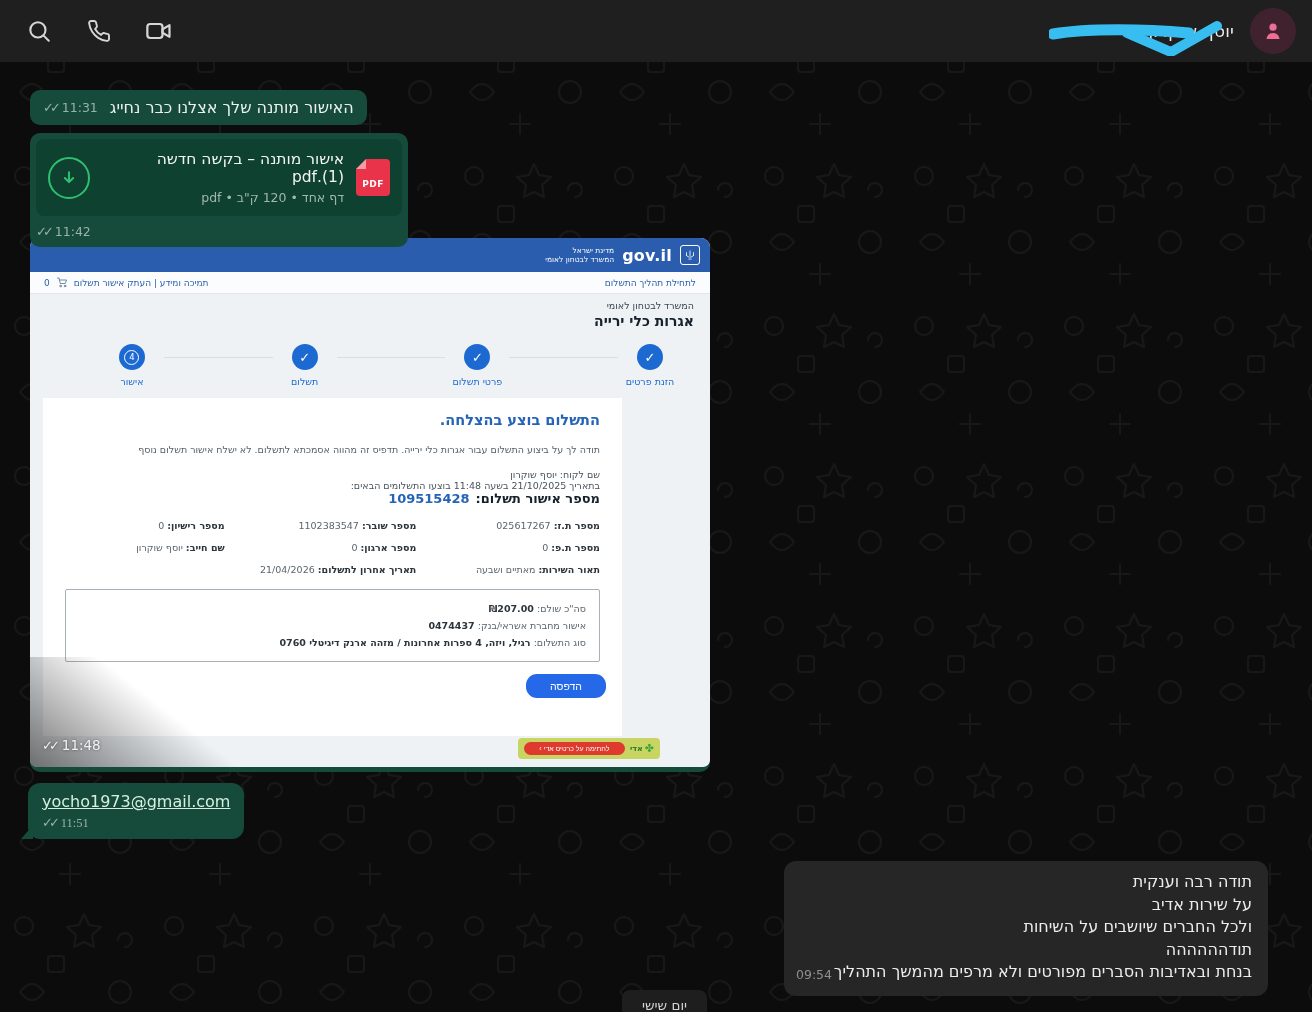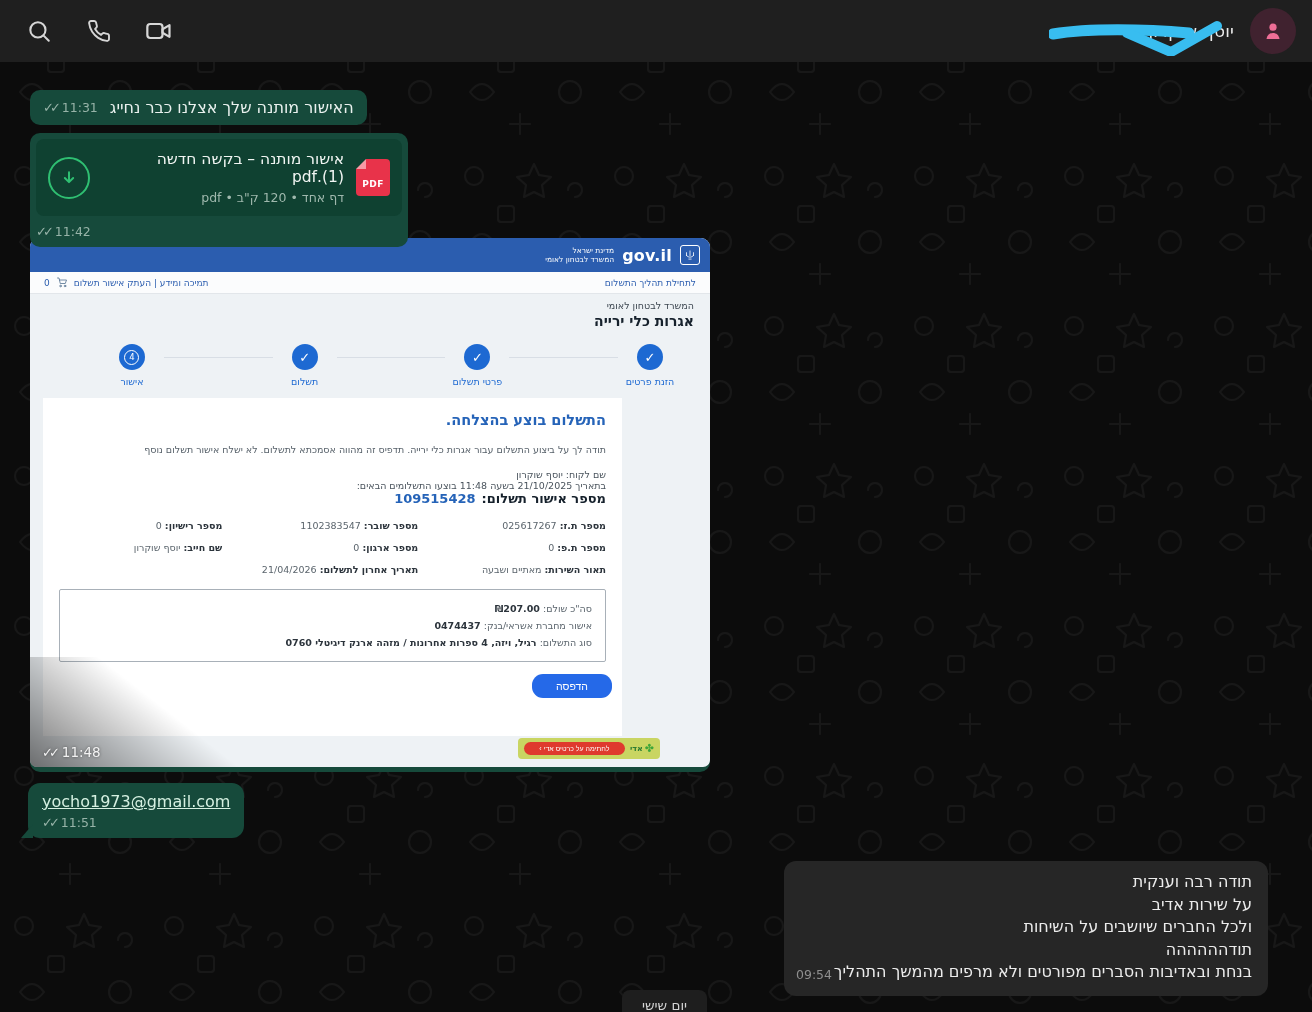--- a/index.html
+++ b/index.html
@@ -57,50 +57,50 @@
   .gov-dept { position:absolute; top:62px; right:16px; font-size:9.5px; color:#3c4650; }
   .gov-title { position:absolute; top:75px; right:16px; font-size:14px; font-weight:bold; color:#16212c; }
 
   .stepper { position:absolute; top:106px; right:28px; left:70px; display:flex; align-items:flex-start; direction:rtl; }
   .step { display:flex; flex-direction:column; align-items:center; width:64px; flex:0 0 auto; }
   .step-circle { width:26px; height:26px; border-radius:50%; background:#1d69d2; color:#fff; display:flex; align-items:center; justify-content:center; font-size:13px; }
   .step-circle .num-ring { width:15px; height:15px; border:1.3px solid #fff; border-radius:50%; font-size:8.5px; display:flex; align-items:center; justify-content:center; }
   .step-label { margin-top:6px; font-size:9.5px; color:#1d69d2; white-space:nowrap; }
   .step-line { flex:1; height:1px; background:#d8dee5; margin-top:13px; }
 
-  .gov-card { position:absolute; left:13px; right:88px; top:160px; height:338px; background:#ffffff; padding:14px 16px; }
+  .gov-card { position:absolute; left:13px; right:88px; top:160px; height:338px; background:#ffffff; padding:14px 22px; }
   .gov-success { color:#2563b8; font-size:14.5px; font-weight:bold; text-align:right; }
   .gov-par { margin-top:16px; font-size:9.5px; color:#555f68; text-align:right; }
   .gov-line { font-size:9.5px; color:#49535c; text-align:right; }
   .gov-line.first { margin-top:14px; }
   .gov-confirm { text-align:right; font-size:13px; color:#16212c; font-weight:bold; }
   .gov-confirm .num { color:#2563b8; margin-right:6px; direction:ltr; display:inline-block; }
   .gov-grid { margin-top:14px; display:grid; grid-template-columns:1.15fr 1.2fr 1fr; row-gap:11px; font-size:9.5px; text-align:right; }
   .gov-grid b { color:#2c343c; font-weight:bold; }
   .gov-grid span { color:#5a646c; }
   .sum-box { margin-top:14px; border:1px solid #a8b0b8; border-radius:2px; padding:10px 13px; font-size:9.5px; color:#5a646c; text-align:right; line-height:17px; }
   .sum-box b { color:#2c343c; }
   .print-row { margin-top:12px; text-align:right; }
   .print-btn { display:inline-block; background:#2569e8; color:#fff; font-size:10.5px; padding:6px 24px; border-radius:11px; border:none; cursor:pointer; margin-right:-6px; }
   .adi-badge { position:absolute; right:50px; top:500px; width:142px; height:21px; background:#c9d562; border-radius:4px;
                display:flex; align-items:center; gap:5px; padding:0 6px; direction:rtl; }
   .adi-logo { display:flex; align-items:center; gap:2px; color:#2e7d32; font-size:8px; font-weight:bold; }
   .adi-glyph { color:#3da639; font-size:11px; line-height:11px; }
   .adi-btn { flex:1; background:#df3a2e; color:#fff; border:none; border-radius:9px; font-size:7px; height:13px; line-height:13px; text-align:center; cursor:pointer; white-space:nowrap; }
   .img-shade { position:absolute; left:0; bottom:0; width:240px; height:110px;
                background:linear-gradient(38deg, rgba(0,0,0,.55) 0%, rgba(0,0,0,0) 55%); pointer-events:none; }
-  .img-meta { position:absolute; left:12px; bottom:7px; color:#f2f2f2; font-size:13.5px; direction:ltr; text-shadow:0 0 3px rgba(0,0,0,.5); }
+  .img-meta { position:absolute; left:12px; bottom:14px; color:#f2f2f2; font-size:13.5px; direction:ltr; text-shadow:0 0 3px rgba(0,0,0,.5); }
   .img-meta .ticks { margin-right:6px; }
 
   
   .msg4 { left:28px; top:783px; padding:9px 14px 8px 14px; border-radius:12px; }
   .msg4:after { content:""; position:absolute; left:-7px; bottom:0; width:0; height:0;
                 border-bottom:14px solid #164a3b; border-left:12px solid transparent; }
   .email-link { color:#d5f0e1; font-size:16px; text-decoration:underline; direction:ltr; display:block; cursor:pointer; }
-  .msg4-meta { margin-top:4px; text-align:left; }
+  .msg4-meta { margin-top:4px; text-align:left;font-family:Liberation Serif, serif; }
 
   
   .msg-in { position:absolute; right:44px; top:861px; width:484px; background:#262626; border-radius:12px;
             padding:10px 16px 12px 16px; color:#ececec; font-size:16px; line-height:22.5px; text-align:right; direction:rtl; z-index:2; }
   .msg-in-time { position:absolute; left:12px; bottom:9px; color:#8f8f8f; font-size:12.5px; direction:ltr; }
 
   
   .date-pill { position:absolute; left:622px; top:990px; background:#1e1e1e; color:#d4d4d4; font-size:13.5px;
                padding:7px 20px 9px 20px; border-radius:8px; direction:rtl; z-index:2; }
 </style>

